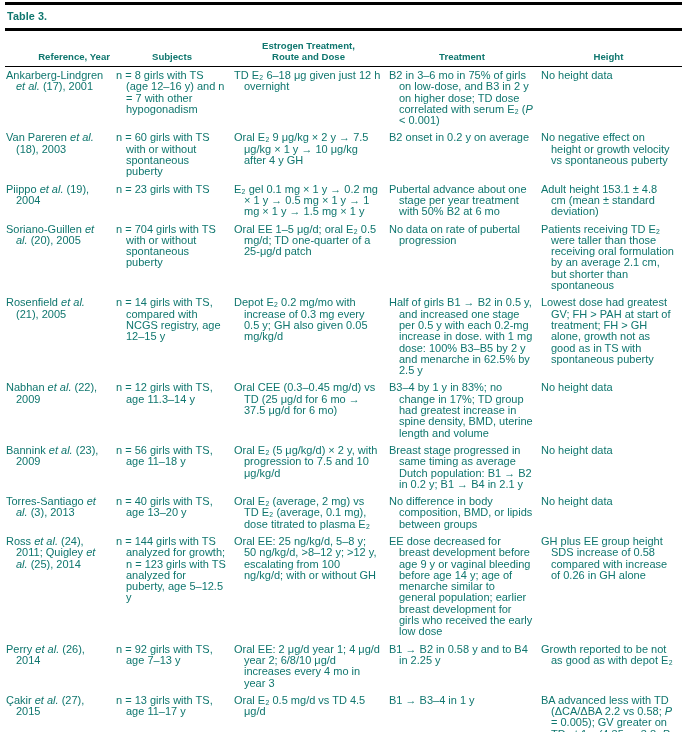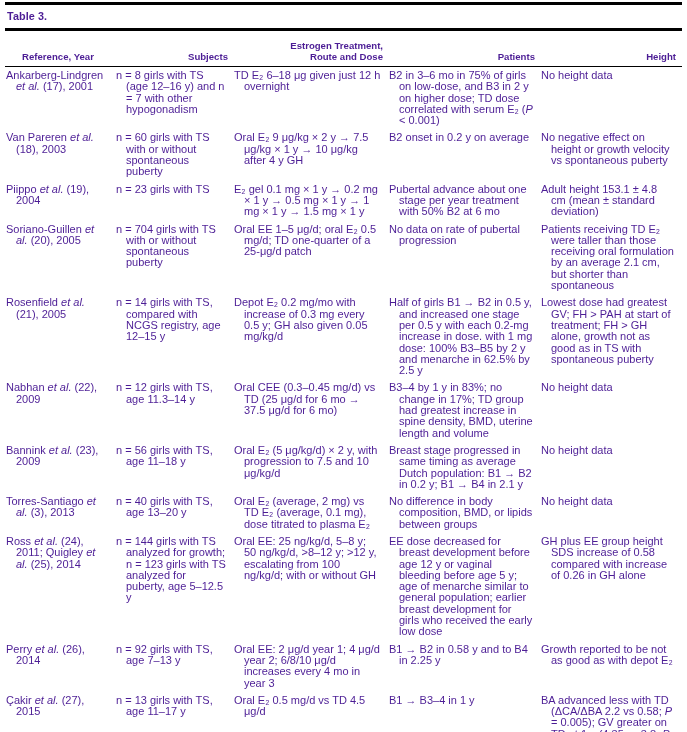--- a/index.html
+++ b/index.html
@@ -1,19 +1,19 @@
 <!DOCTYPE html>
 <html><head>
 <meta charset="utf-8">
 <style>
   html, body { margin: 0; padding: 0; background: #ffffff; }
   .page {
     width: 687px; height: 732px; box-sizing: border-box;
     padding: 2px 5px 0 5px;
-    background: #ffffff; color: #4c1d95;
+    background: #ffffff; color: #0f766e;
     font-family: "Liberation Sans", sans-serif;
     overflow: hidden;
   }
   .titlebar {
     border-top: 3px solid #000;
     border-bottom: 3px solid #000;
     padding: 5px 2px 6px 2px;
     display: flex; align-items: baseline; gap: 15px;
     font-weight: bold; font-size: 10.8px; letter-spacing: 0.1px;
   }
@@ -21,26 +21,26 @@
     width: 100%; border-collapse: collapse; table-layout: fixed;
     border-bottom: 3px solid #000;
   }
   table.summary col.c-ref { width: 111px; }
   table.summary col.c-sub { width: 118px; }
   table.summary col.c-trt { width: 155px; }
   table.summary col.c-out { width: 152px; }
   table.summary col.c-hgt { width: 141px; }
   thead th {
     font-size: 9.6px; font-weight: bold; line-height: 11px;
-    vertical-align: bottom; text-align: right;
+    vertical-align: bottom; text-align: center;
     padding: 9px 6px 4px 0;
     border-bottom: 1.5px solid #000;
     white-space: pre-line;
   }
-  thead th.left { text-align: center; padding-left: 1px; }
+  thead th.left { text-align: right; padding-left: 1px; }
   tbody td {
     vertical-align: top;
     font-size: 11px; line-height: 11.3px;
     padding: 3px 8px 3px 0;
   }
   tbody td:first-child { padding-left: 1px; }
   .cell { padding-left: 10px; text-indent: -10px; }
   i { font-style: italic; }
 </style>
 </head>
@@ -57,21 +57,21 @@
         <col class="c-trt">
         <col class="c-out">
         <col class="c-hgt">
     </colgroup>
     <thead>
       <tr>
         <th class="left">Reference, Year</th>
         <th>Subjects</th>
         <th>Estrogen Treatment,
 Route and Dose</th>
-        <th>Patients</th>
+        <th>Treatment</th>
         <th>Height</th>
       </tr>
     </thead>
     <tbody>
         <tr>
           <td>
             <div class="cell">Ankarberg-Lindgren <i>et al.</i> (17), 2001</div>
           </td>
           <td>
             <div class="cell">n = 8 girls with TS (age 12–16 y) and n = 7 with other hypogonadism</div>
@@ -209,21 +209,21 @@
           <td>
             <div class="cell">Ross <i>et al.</i> (24), 2011; Quigley <i>et al.</i> (25), 2014</div>
           </td>
           <td>
             <div class="cell">n = 144 girls with TS analyzed for growth; n = 123 girls with TS analyzed for puberty, age 5–12.5 y</div>
           </td>
           <td>
             <div class="cell">Oral EE: 25 ng/kg/d, 5–8 y; 50 ng/kg/d, &gt;8–12 y; &gt;12 y, escalating from 100 ng/kg/d; with or without GH</div>
           </td>
           <td>
-            <div class="cell">EE dose decreased for breast development before age 12 y or vaginal bleeding before age 5 y; age of menarche similar to general population; earlier breast development for girls who received the early low dose</div>
+            <div class="cell">EE dose decreased for breast development before age 9 y or vaginal bleeding before age 14 y; age of menarche similar to general population; earlier breast development for girls who received the early low dose</div>
           </td>
           <td>
             <div class="cell">GH plus EE group height SDS increase of 0.58 compared with increase of 0.26 in GH alone</div>
           </td>
         </tr>
         <tr>
           <td>
             <div class="cell">Perry <i>et al.</i> (26), 2014</div>
           </td>
           <td>

